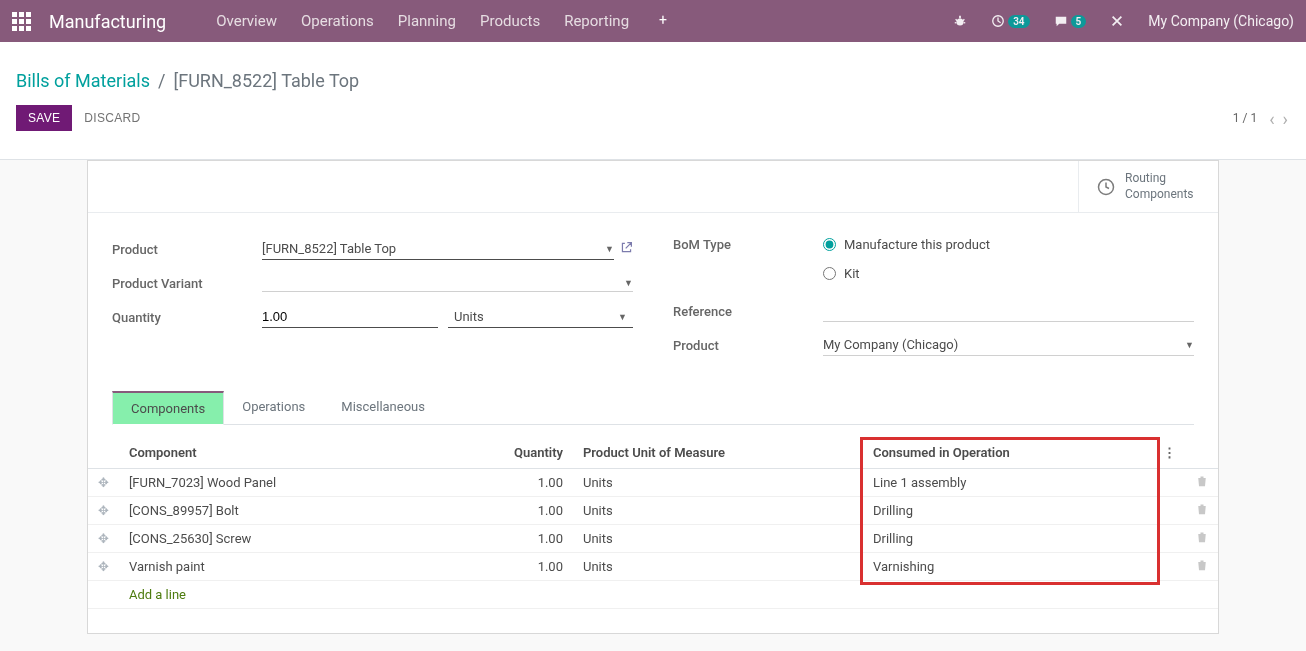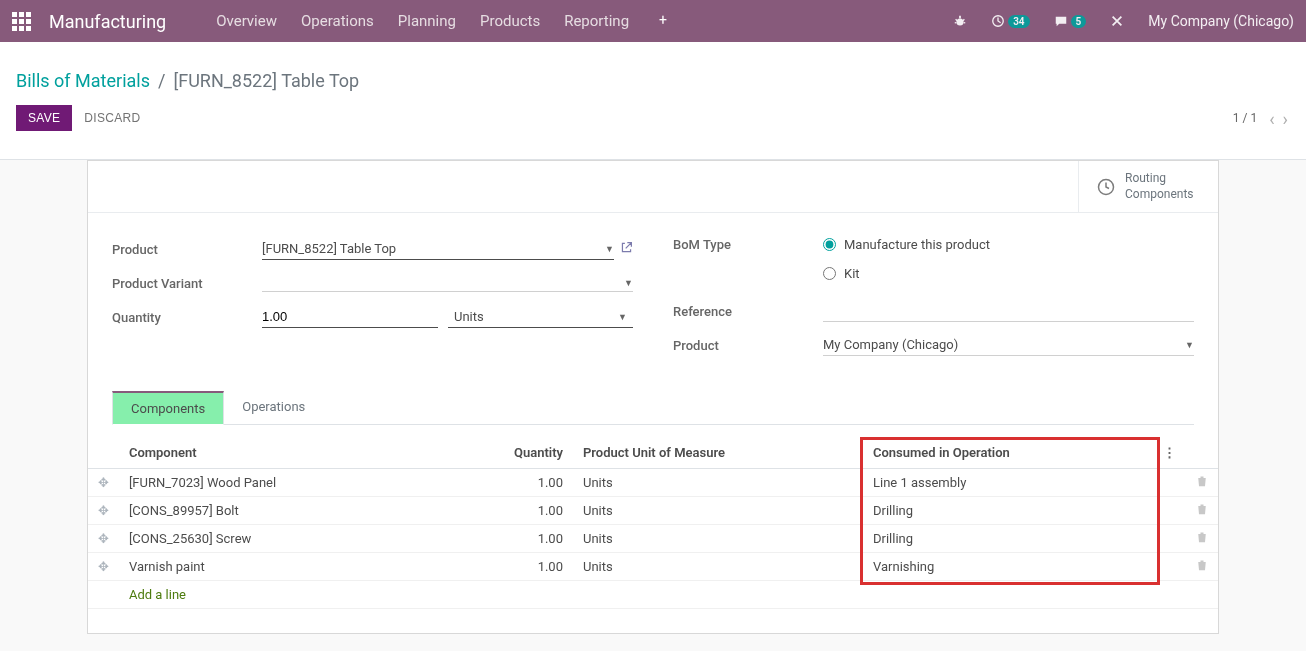--- a/index.html
+++ b/index.html
@@ -232,20 +232,21 @@
               <span class="caret">▼</span>
             </div>
           </div>
         </div>
       </div>
     </div>
 
     <div class="tabs">
       <div class="tab active">Components</div>
       <div class="tab">Operations</div>
+      <div class="tab">Miscellaneous</div>
     </div>
   </div>
 
   <div class="table-wrap" style="position:relative;">
     <table>
       <thead>
         <tr>
           <th style="width:26px"></th>
           <th>Component</th>
           <th class="right" style="width:90px">Quantity</th>

